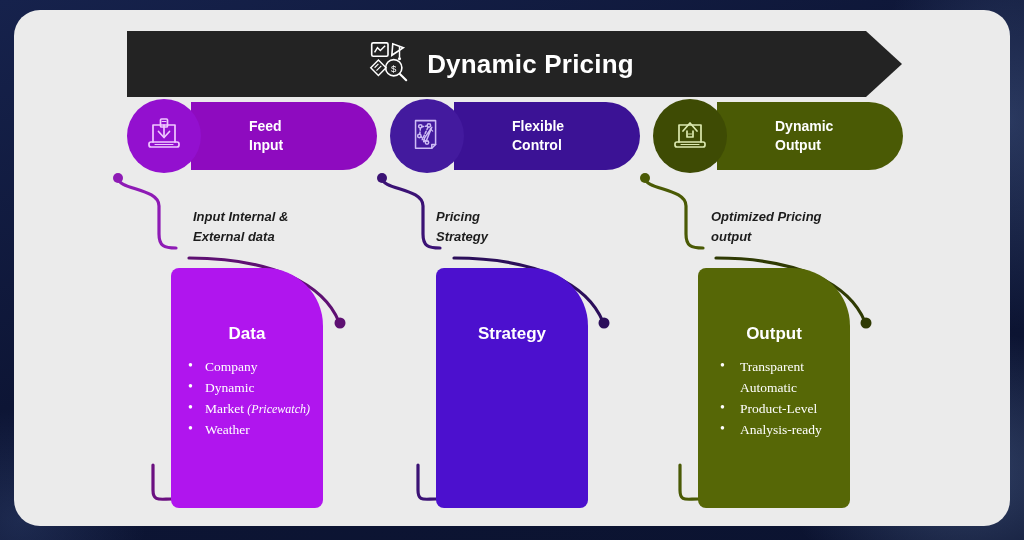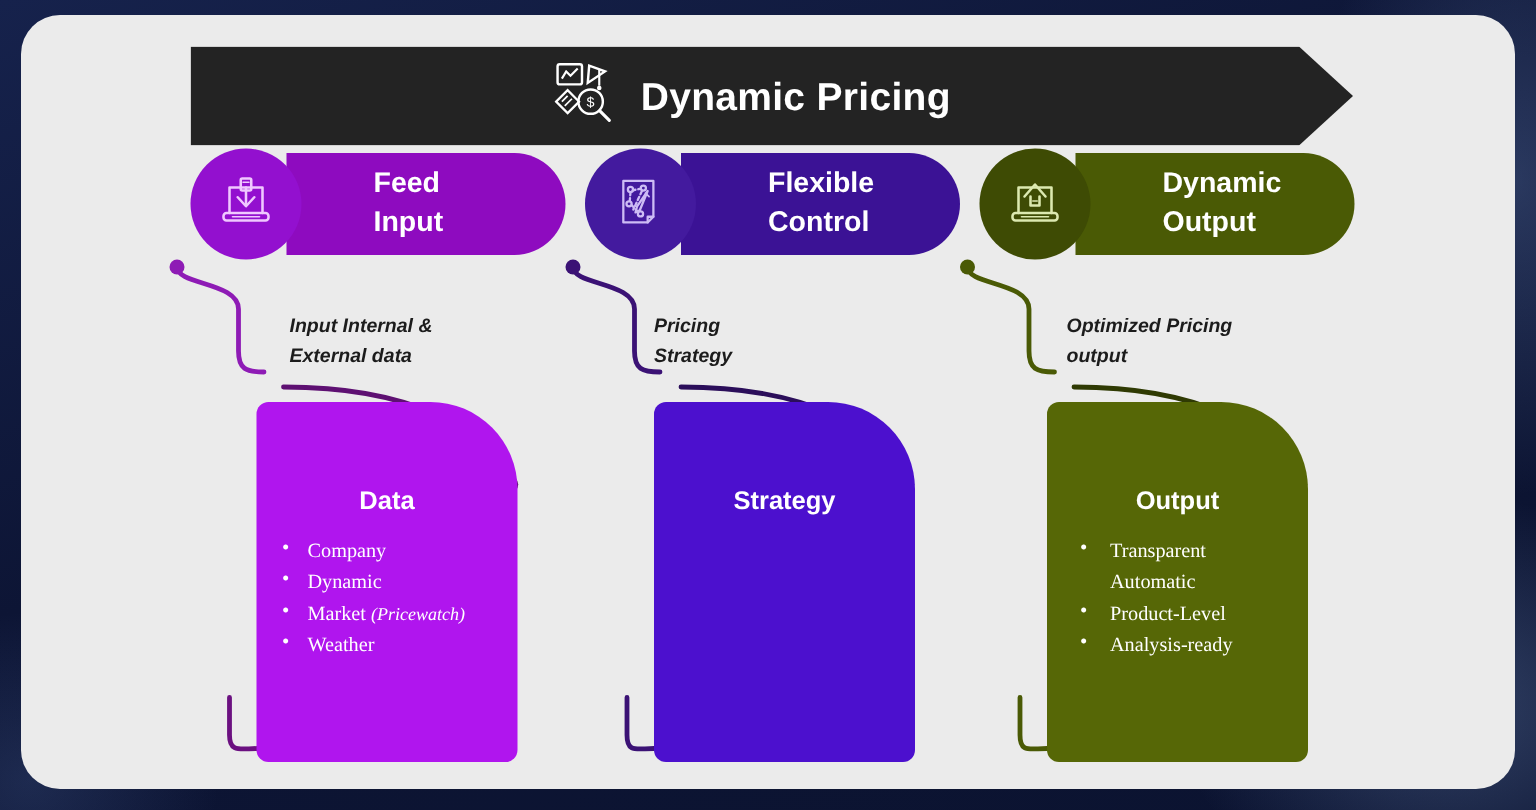--- a/index.html
+++ b/index.html
@@ -38,41 +38,41 @@
     position:absolute;left:0;top:0;width:74px;height:74px;border-radius:50%;
     display:flex;align-items:center;justify-content:center;z-index:3;
   }
   .hdr .pill{
     position:absolute;left:64px;top:3px;height:68px;
     border-radius:0 34px 34px 0;
     display:flex;align-items:center;
     padding-left:58px;box-sizing:border-box;
   }
   .hdr .pill .lbl{
-    color:#fff;font-size:19px;font-weight:bold;line-height:1.35;white-space:pre-line;
+    color:#fff;font-size:14px;font-weight:bold;line-height:1.35;white-space:pre-line;
   }
   #hdr-1{left:113px;width:250px;}
   #hdr-2{left:376px;width:250px;}
   #hdr-3{left:639px;width:250px;}
   #hdr-1 .pill{width:186px;}
   #hdr-2 .pill{width:186px;}
   #hdr-3 .pill{width:186px;}
 
   
   .cap{
     position:absolute;font-size:13px;font-weight:bold;font-style:italic;
     color:#1c1c1c;line-height:1.55;white-space:pre-line;
   }
   #cap-1{left:179px;top:197px;}
   #cap-2{left:422px;top:197px;}
   #cap-3{left:697px;top:197px;}
 
   
   .panel{
-    position:absolute;top:258px;width:174px;height:240px;
+    position:absolute;top:258px;width:152px;height:240px;
     border-radius:8px 58px 8px 8px;
     color:#fff;box-sizing:border-box;padding-top:56px;
   }
   #panel-1{left:157px;}
   #panel-2{left:422px;}
   #panel-3{left:684px;}
   .panel .p-title{
     text-align:center;font-size:17px;font-weight:bold;margin-bottom:12px;
   }
   .panel ul{margin:0;padding:0;list-style:none;font-family:Liberation Serif, serif;}

